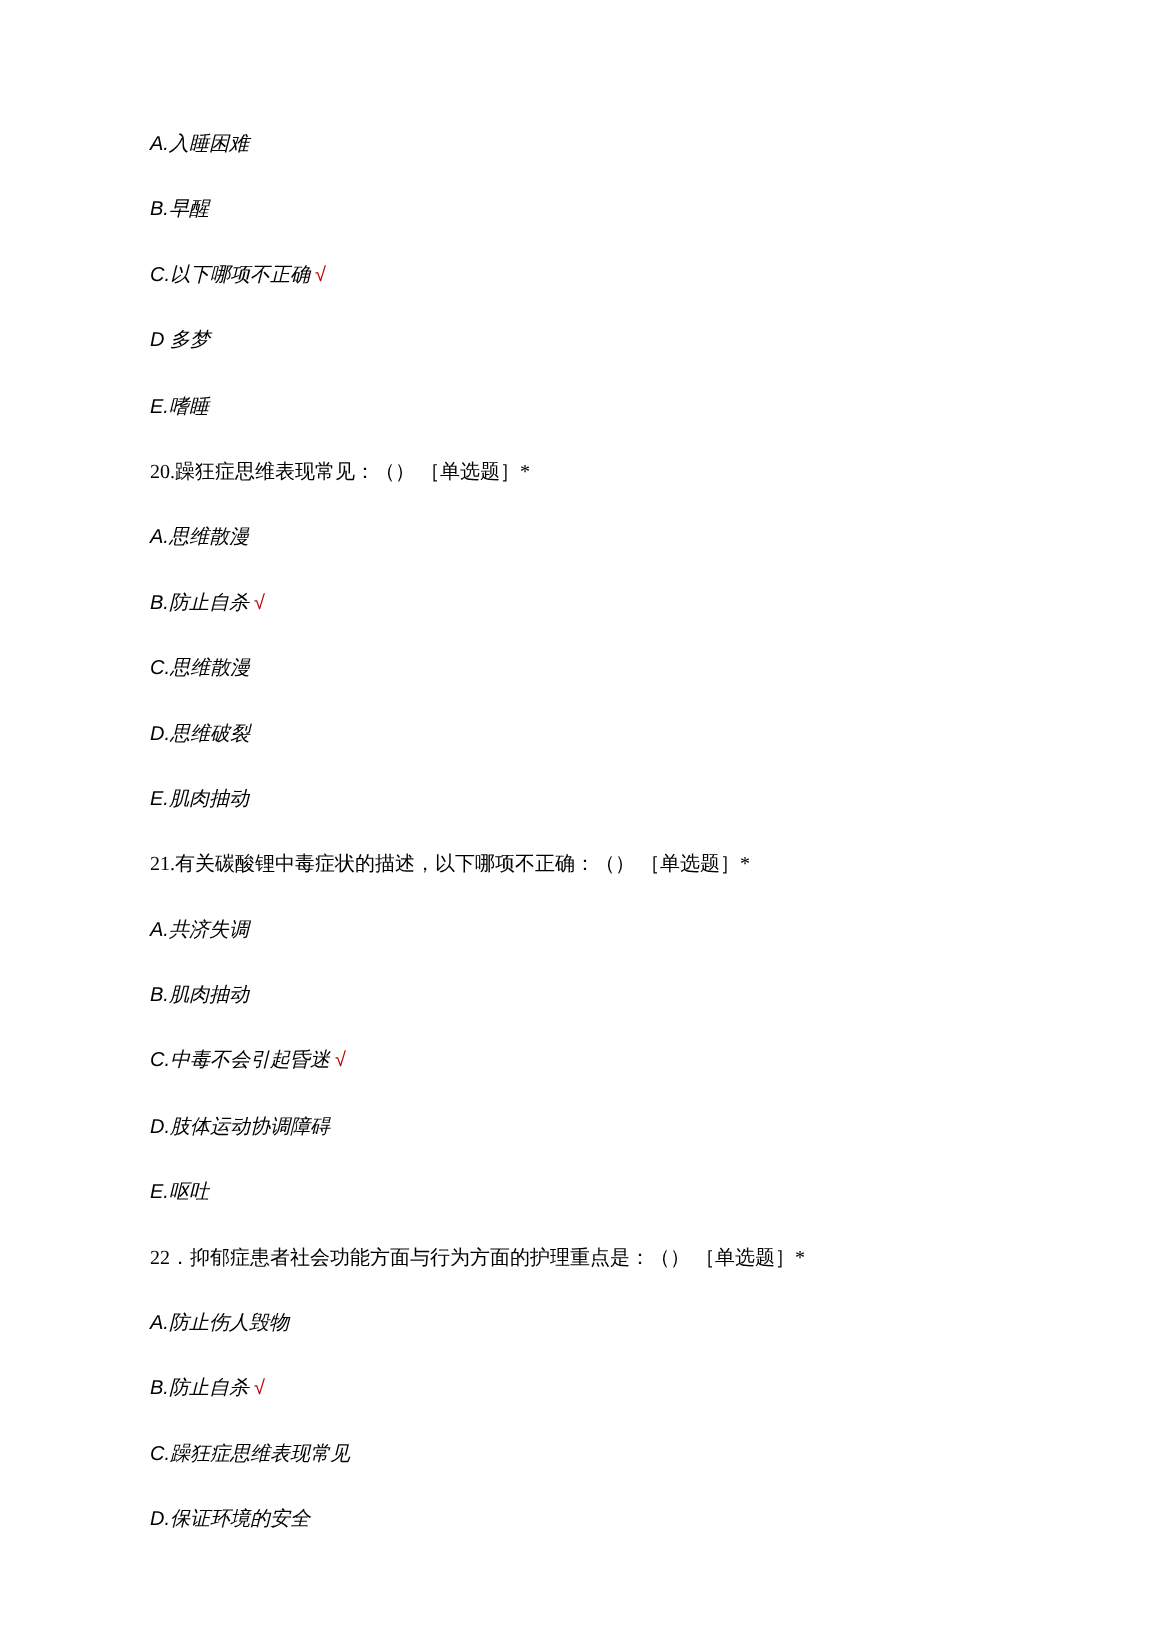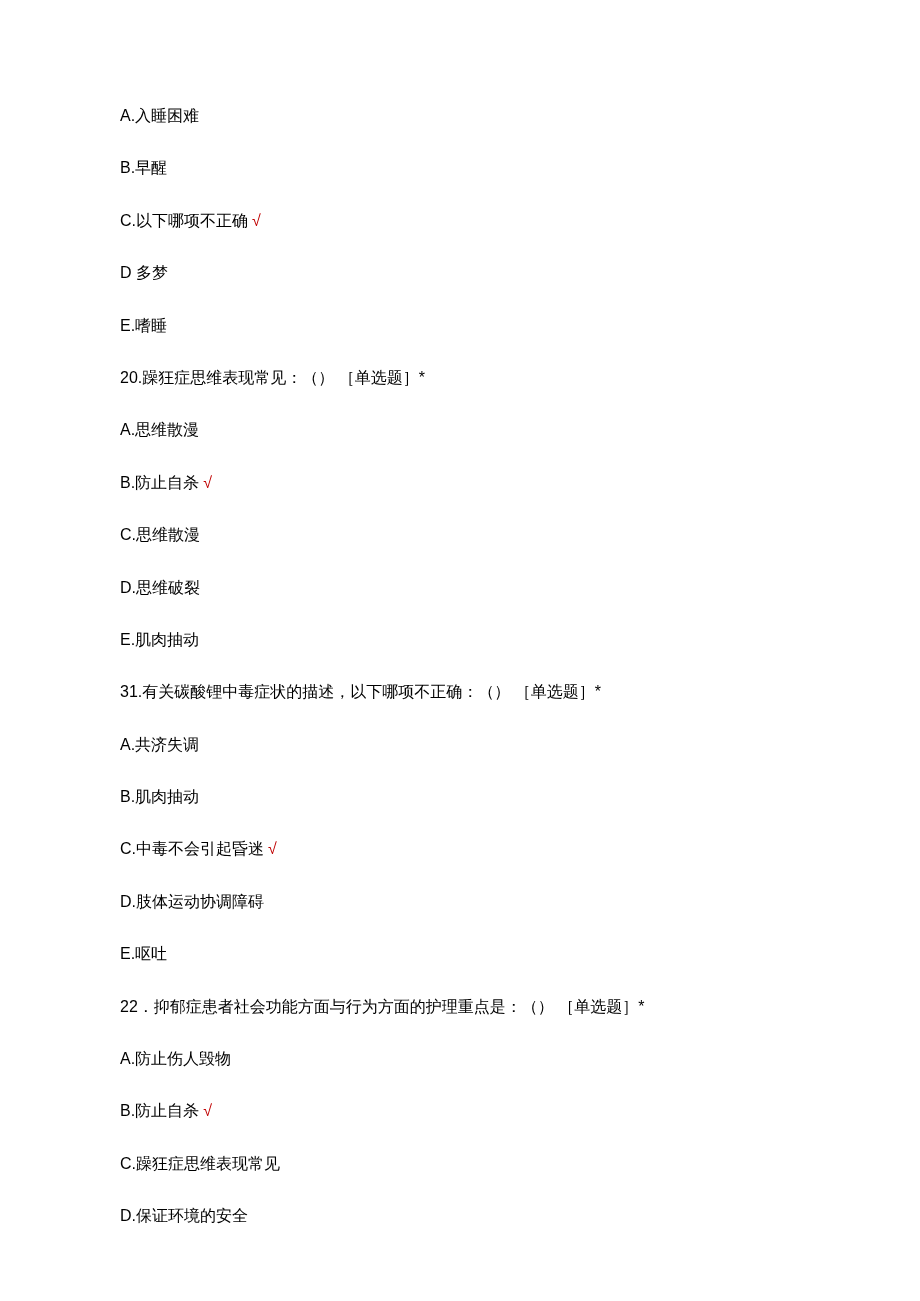--- a/index.html
+++ b/index.html
@@ -12,23 +12,25 @@
       font-family: "Microsoft YaHei", "SimSun", Arial, sans-serif;
       width: 920px;
       min-height: 1301px;
       padding: 105px 120px 50px 120px;
       color: #000000;
       font-size: 16px;
       line-height: 1.4;
     }
     .option {
       margin-bottom: 30px;
+      font-style: italic;
     }
     .question {
       margin-bottom: 30px;
+      font-family: Liberation Serif, serif;
     }
     .checkmark {
       color: #c00000;
       margin-left: 4px;
     }
   </style>
 </head>
 <body>
 
 <div class="option">
@@ -69,21 +71,21 @@
 
 <div class="option">
   <span>D.思维破裂</span>
 </div>
 
 <div class="option">
   <span>E.肌肉抽动</span>
 </div>
 
 <div class="question">
-  <span>31.有关碳酸锂中毒症状的描述，以下哪项不正确：（） ［单选题］*</span>
+  <span>21.有关碳酸锂中毒症状的描述，以下哪项不正确：（） ［单选题］*</span>
 </div>
 
 <div class="option">
   <span>A.共济失调</span>
 </div>
 
 <div class="option">
   <span>B.肌肉抽动</span>
 </div>
 

